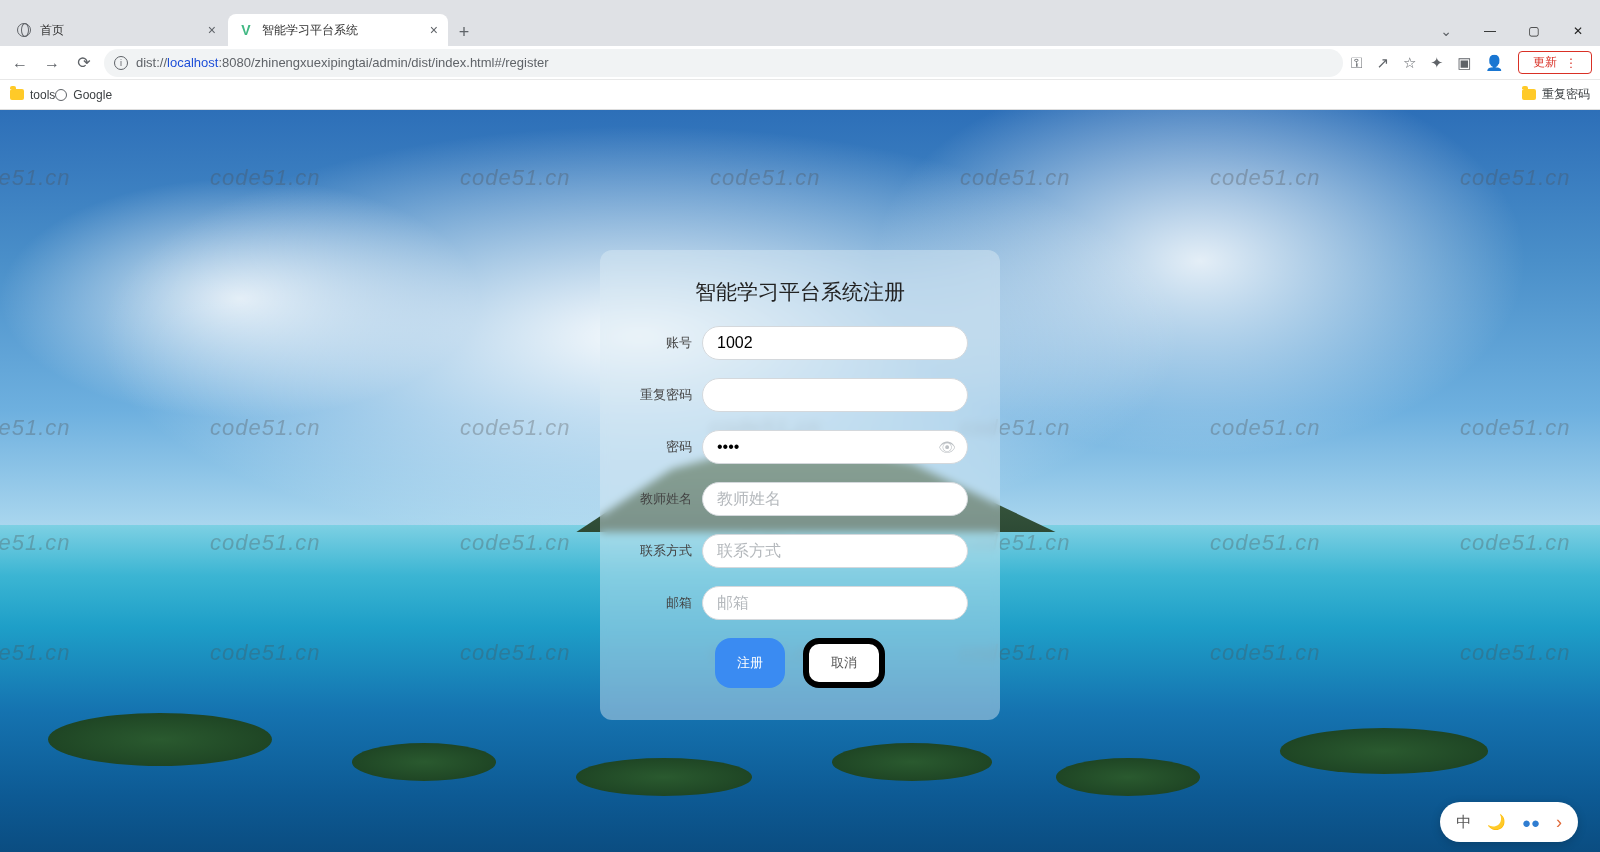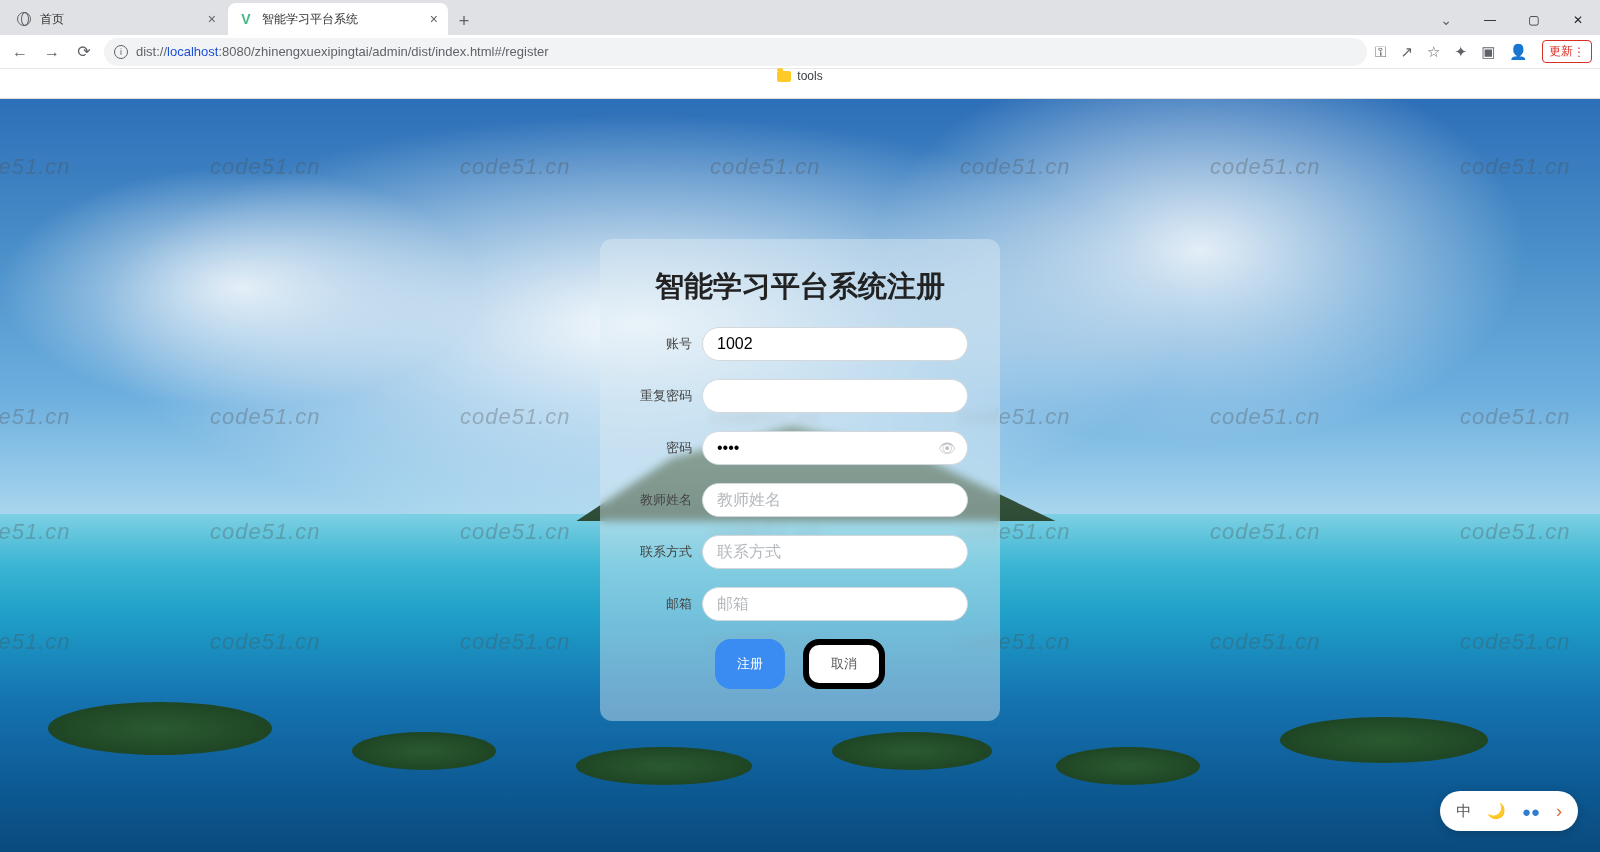--- a/index.html
+++ b/index.html
@@ -1,42 +1,42 @@
 <!DOCTYPE html>
 <html><head>
 <meta charset="utf-8">
 <style>
 * { margin: 0; padding: 0; box-sizing: border-box; font-family: "Microsoft YaHei", Arial, sans-serif; }
 body { width: 1600px; height: 852px; overflow: hidden; background: #fff; }
 
 
 .browser-chrome { background: #fff; }
-.tab-bar { height: 35px; display: flex; align-items: flex-end; background: #dfe1e5; padding-left: 6px; }
+.tab-bar { height: 46px; display: flex; align-items: flex-end; background: #dfe1e5; padding-left: 6px; }
 .tab { height: 32px; width: 220px; background: #fff; border-radius: 8px 8px 0 0; display: flex; align-items: center; padding: 0 10px; font-size: 12px; color: #323232; margin-right: 2px; position: relative; }
 .tab-inactive { background: #dfe1e5; }
 .tab .favicon { width: 16px; height: 16px; margin-right: 8px; display: flex; align-items: center; justify-content: center; }
 .tab .globe { width: 14px; height: 14px; border: 1.2px solid #5f6368; border-radius: 50%; position: relative; }
 .tab .globe::before { content: ""; position: absolute; left: 50%; top: -1px; bottom: -1px; width: 6px; margin-left: -3px; border: 1px solid #5f6368; border-radius: 50%; }
 .tab .vue-icon { color: #41b883; font-size: 14px; font-weight: bold; }
 .tab .title { flex: 1; overflow: hidden; text-overflow: ellipsis; white-space: nowrap; }
 .tab .close { color: #5f6368; font-size: 14px; cursor: pointer; }
 .newtab { width: 28px; height: 28px; display: flex; align-items: center; justify-content: center; color: #5f6368; font-size: 18px; cursor: pointer; }
 .win-controls { margin-left: auto; display: flex; }
 .win-btn { width: 44px; height: 30px; display: flex; align-items: center; justify-content: center; color: #222; font-size: 12px; cursor: pointer; }
 .win-btn.chev { color: #5f6368; font-size: 14px; }
 
 .addr-bar { height: 34px; display: flex; align-items: center; padding: 0 8px; gap: 8px; background: #fff; border-bottom: 1px solid #e8e8e8; }
 .nav-icon { color: #5f6368; width: 24px; text-align: center; font-size: 16px; cursor: pointer; }
 .url-box { flex: 1; display: flex; align-items: center; height: 28px; background: #f1f3f4; border-radius: 14px; padding: 0 10px; font-size: 13px; color: #5f6368; }
 .url-box .info { border: 1.3px solid #5f6368; border-radius: 50%; width: 14px; height: 14px; display: flex; align-items: center; justify-content: center; font-size: 9px; margin-right: 8px; }
 .url-box .url-text .bold { color: #1d4ed8; }
 .right-icons { display: flex; align-items: center; gap: 14px; color: #5f6368; font-size: 15px; }
-.right-icons .update-btn { border: 1px solid #d93025; color: #d93025; border-radius: 4px; padding: 2px 6px; font-size: 12px; display: flex; align-items: center; gap: 0; }
-
-.bookmark-bar { height: 30px; display: flex; align-items: center; padding: 0 10px; gap: 18px; font-size: 12px; color: #3c4043; background: #fff; border-bottom: 1px solid #ddd; flex-direction: column; }
+.right-icons .update-btn { border: 1px solid #d93025; color: #d93025; border-radius: 4px; padding: 2px 14px; font-size: 12px; display: flex; align-items: center; gap: 8px; }
+
+.bookmark-bar { height: 30px; display: flex; align-items: center; padding: 0 10px; font-size: 12px; color: #3c4043; background: #fff; border-bottom: 1px solid #ddd; }
 .bm-item { display: flex; align-items: center; gap: 6px; cursor: pointer; }
 .bm-folder { width: 14px; height: 11px; background: #ffca28; border-radius: 2px; position: relative; }
 .bm-folder::before { content: ""; position: absolute; top: -3px; left: 0; width: 6px; height: 3px; background: #ffca28; border-radius: 2px 2px 0 0; }
 .bm-globe { width: 12px; height: 12px; border: 1.2px solid #5f6368; border-radius: 50%; }
 .bm-right { margin-left: auto; }
 
 
 .page { position: relative; height: 754px; overflow: hidden; }
 
 .sky { position: absolute; inset: 0; background:
@@ -59,21 +59,21 @@
 .i4{left:52%;top:84%;width:10%;height:5%}
 .i5{left:66%;top:86%;width:9%;height:5%}
 .i6{left:80%;top:82%;width:13%;height:6%}
 
 .wm-grid { position: absolute; inset: 0; pointer-events: none; }
 .wm { position: absolute; color: rgba(78,78,78,0.32); font-size: 22px; font-style: italic; letter-spacing: 1px; }
 
 .overlay-text { position: absolute; left: 50%; top: 305px; transform: translateX(-50%); color: #d32020; font-size: 32px; font-weight: 500; white-space: nowrap; letter-spacing: 2px; z-index: 20; }
 
 .form-card { position: absolute; left: 50%; top: 140px; transform: translateX(-50%); width: 400px; background: rgba(220,235,245,0.45); backdrop-filter: blur(4px); border-radius: 12px; padding: 28px 32px 32px; z-index: 10; }
-.form-title { text-align: center; font-size: 29px; font-weight: bold; color: #222; margin-bottom: 20px; }
+.form-title { text-align: center; font-size: 21px; font-weight: normal; color: #222; margin-bottom: 20px; }
 .form-row { display: flex; align-items: center; margin-bottom: 18px; }
 .form-label { width: 70px; text-align: right; font-size: 13px; color: #444; padding-right: 10px; }
 .form-input { flex: 1; height: 34px; border: 1px solid #d4d8dc; border-radius: 17px; padding: 0 14px; font-size: 16px; background: #fff; outline: none; }
 .form-input::placeholder { color: #b5b9bd; }
 .pwd-wrap { flex: 1; position: relative; }
 .pwd-wrap .form-input { width: 100%; }
 .eye { position: absolute; right: 12px; top: 50%; transform: translateY(-50%); color: #bcc0c4; font-size: 14px; }
 .btn-row { display: flex; justify-content: center; gap: 18px; margin-top: 10px; }
 .btn { height: 50px; padding: 0 22px; border-radius: 16px; font-size: 13px; border: none; cursor: pointer; }
 .btn-primary { background: #3a8bf2; color: #fff; }

